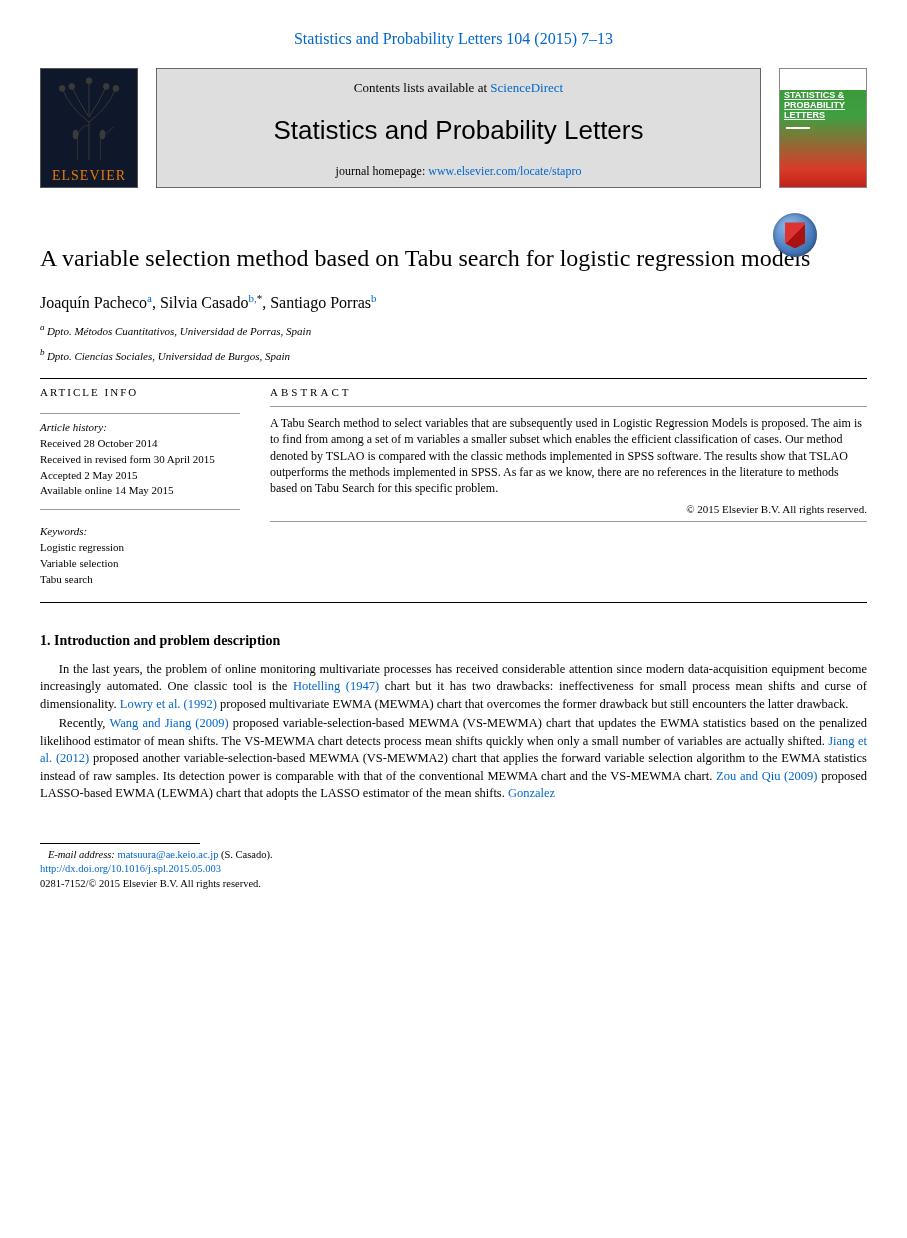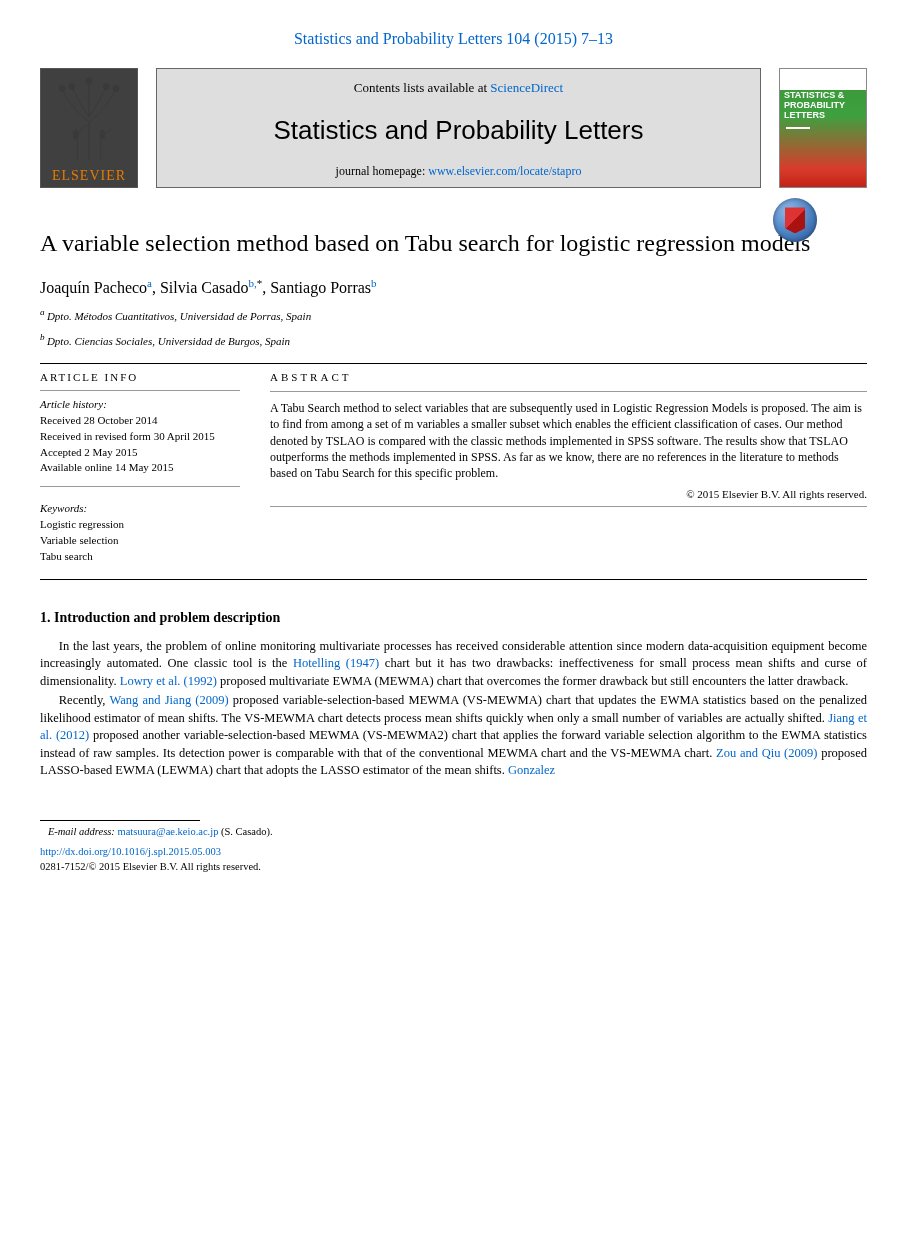--- a/index.html
+++ b/index.html
@@ -26,21 +26,21 @@
     gap: 18px;
   }
   .elsevier-logo {
     width: 98px;
     height: 120px;
     border: 1px solid #555;
     display: flex;
     flex-direction: column;
     justify-content: flex-end;
     align-items: center;
-    background: #404040;
+    background: #0f172a;
     position: relative;
   }
   .elsevier-tree {
     flex: 1;
     width: 100%;
     position: relative;
     overflow: hidden;
   }
   .elsevier-tree svg { width: 100%; height: 100%; }
   .elsevier-word {
@@ -78,28 +78,30 @@
     font-size: 6px;
   }
   .cover-title {
     position: absolute;
     top: 22px; left: 4px; right: 4px;
     color: #fff;
     font-family: Arial, sans-serif;
     font-weight: bold;
     font-size: 9px;
     line-height: 1.1;
+    text-decoration: underline;
   }
   .cover-bar {
     position: absolute;
     top: 58px; left: 6px; width: 24px; height: 2px; background: #fff;
   }
   .title-block {
     padding: 40px 40px 0 40px;
     position: relative;
+    margin-top: 15px;
   }
   .crossmark {
     position: absolute;
     right: 90px;
     top: 10px;
     width: 44px; height: 44px;
     border-radius: 50%;
     background: radial-gradient(circle at 35% 30%, #8fb9e8 0%, #4a7fc0 55%, #234c88 100%);
     display: flex;
     align-items: center;
@@ -138,21 +140,21 @@
   .info-left {
     width: 200px;
     font-size: 11px;
     border-right: none;
     padding-top: 6px;
   }
   .info-left h4 {
     font-size: 11px;
     letter-spacing: 2px;
     font-weight: 400;
-    margin-bottom: 4px;
+    margin-bottom: 12px;
   }
   .info-left .dates { line-height: 1.45; }
   .info-left .kw { margin-top: 14px; font-style: italic; line-height: 1.45; }
   .info-left .kw .kw-head { font-style: italic; }
   .abstract {
     flex: 1;
     font-size: 12px;
     padding-top: 6px;
     line-height: 1.35;
   }
@@ -297,15 +299,15 @@
   <p>
     <span>Recently, </span><a href="#">Wang and Jiang (2009)</a><span> proposed variable-selection-based MEWMA (VS-MEWMA) chart that updates the EWMA statistics based on the penalized likelihood estimator of mean shifts. The VS-MEWMA chart detects process mean shifts quickly when only a small number of variables are actually shifted. </span><a href="#">Jiang et al. (2012)</a><span> proposed another variable-selection-based MEWMA (VS-MEWMA2) chart that applies the forward variable selection algorithm to the EWMA statistics instead of raw samples. Its detection power is comparable with that of the conventional MEWMA chart and the VS-MEWMA chart. </span><a href="#">Zou and Qiu (2009)</a><span> proposed LASSO-based EWMA (LEWMA) chart that adopts the LASSO estimator of the mean shifts. </span><a href="#">Gonzalez</a>
   </p>
 </div>
 
 <hr class="footnote-rule">
 <div class="footnotes">
   <div>
     &nbsp;&nbsp;&nbsp;<span style="font-style:italic">E-mail address: </span><a href="#" class="email">matsuura@ae.keio.ac.jp</a><span> (S. Casado).</span>
   </div>
-  <div style="margin-top:6px"><a href="#" class="doi">http://dx.doi.org/10.1016/j.spl.2015.05.003</a></div>
+  <div style=""><a href="#" class="doi">http://dx.doi.org/10.1016/j.spl.2015.05.003</a></div>
   <div>0281-7152/© 2015 Elsevier B.V. All rights reserved.</div>
 </div>
 
 </body></html>

